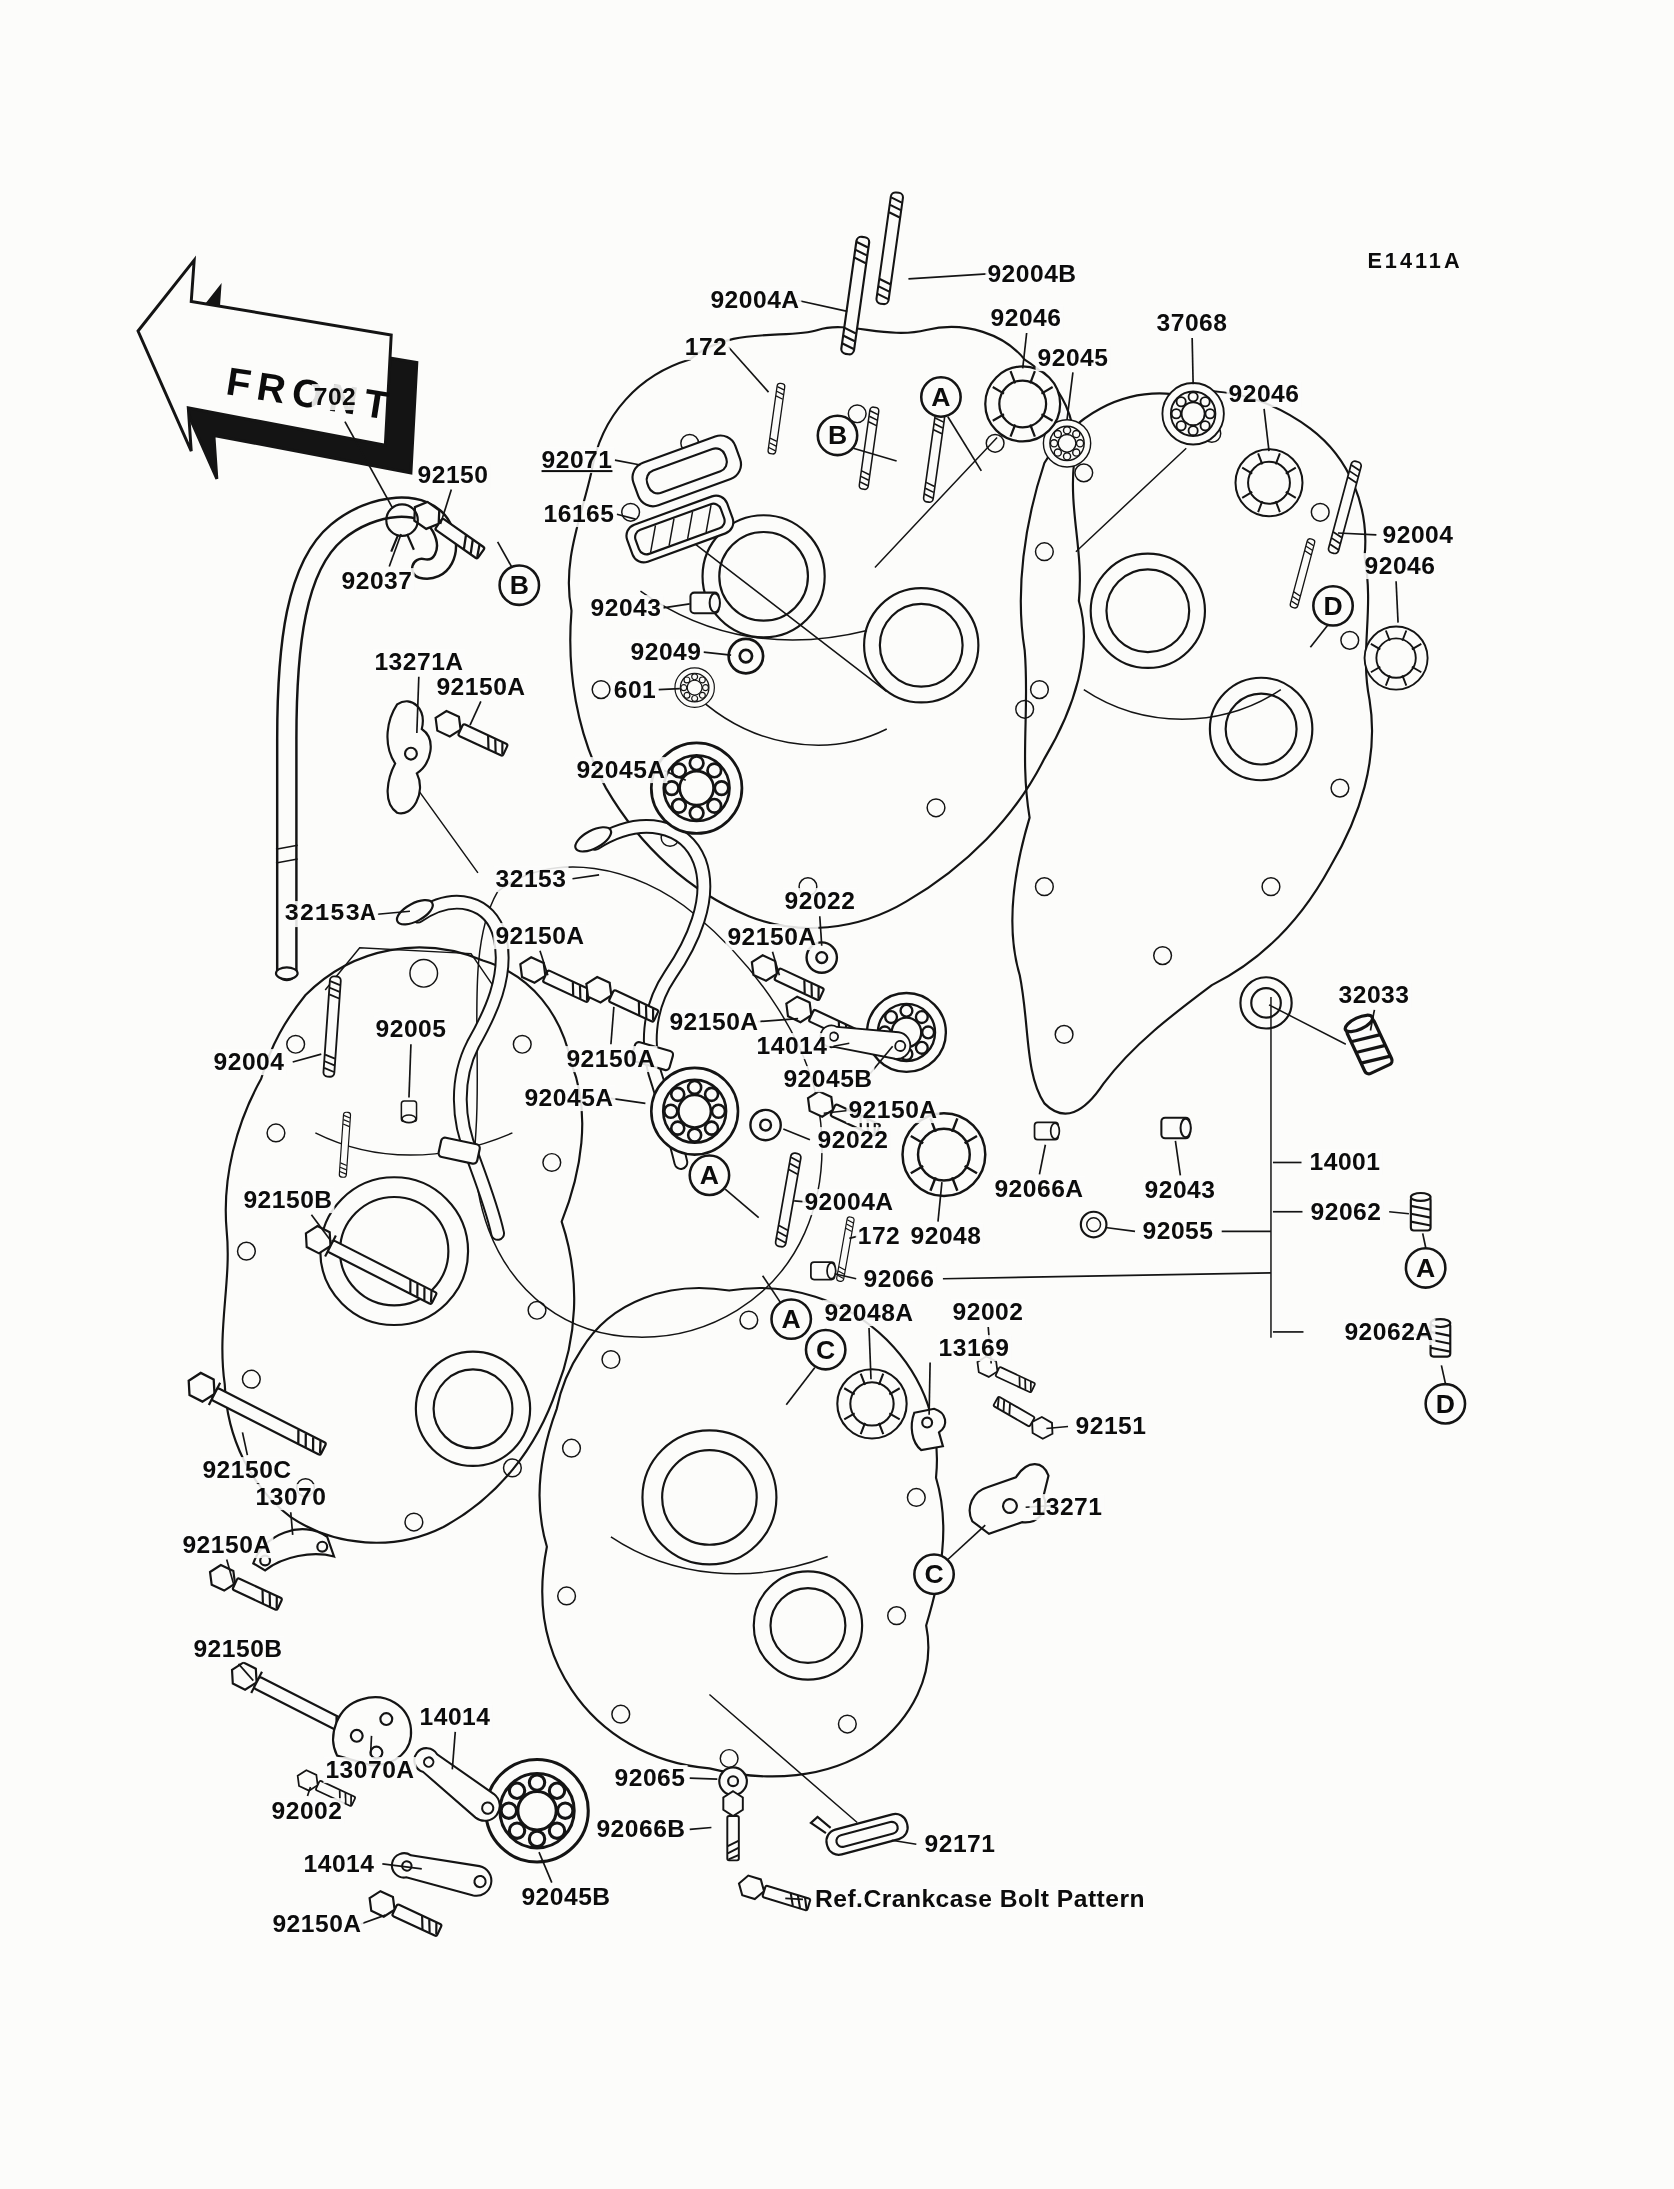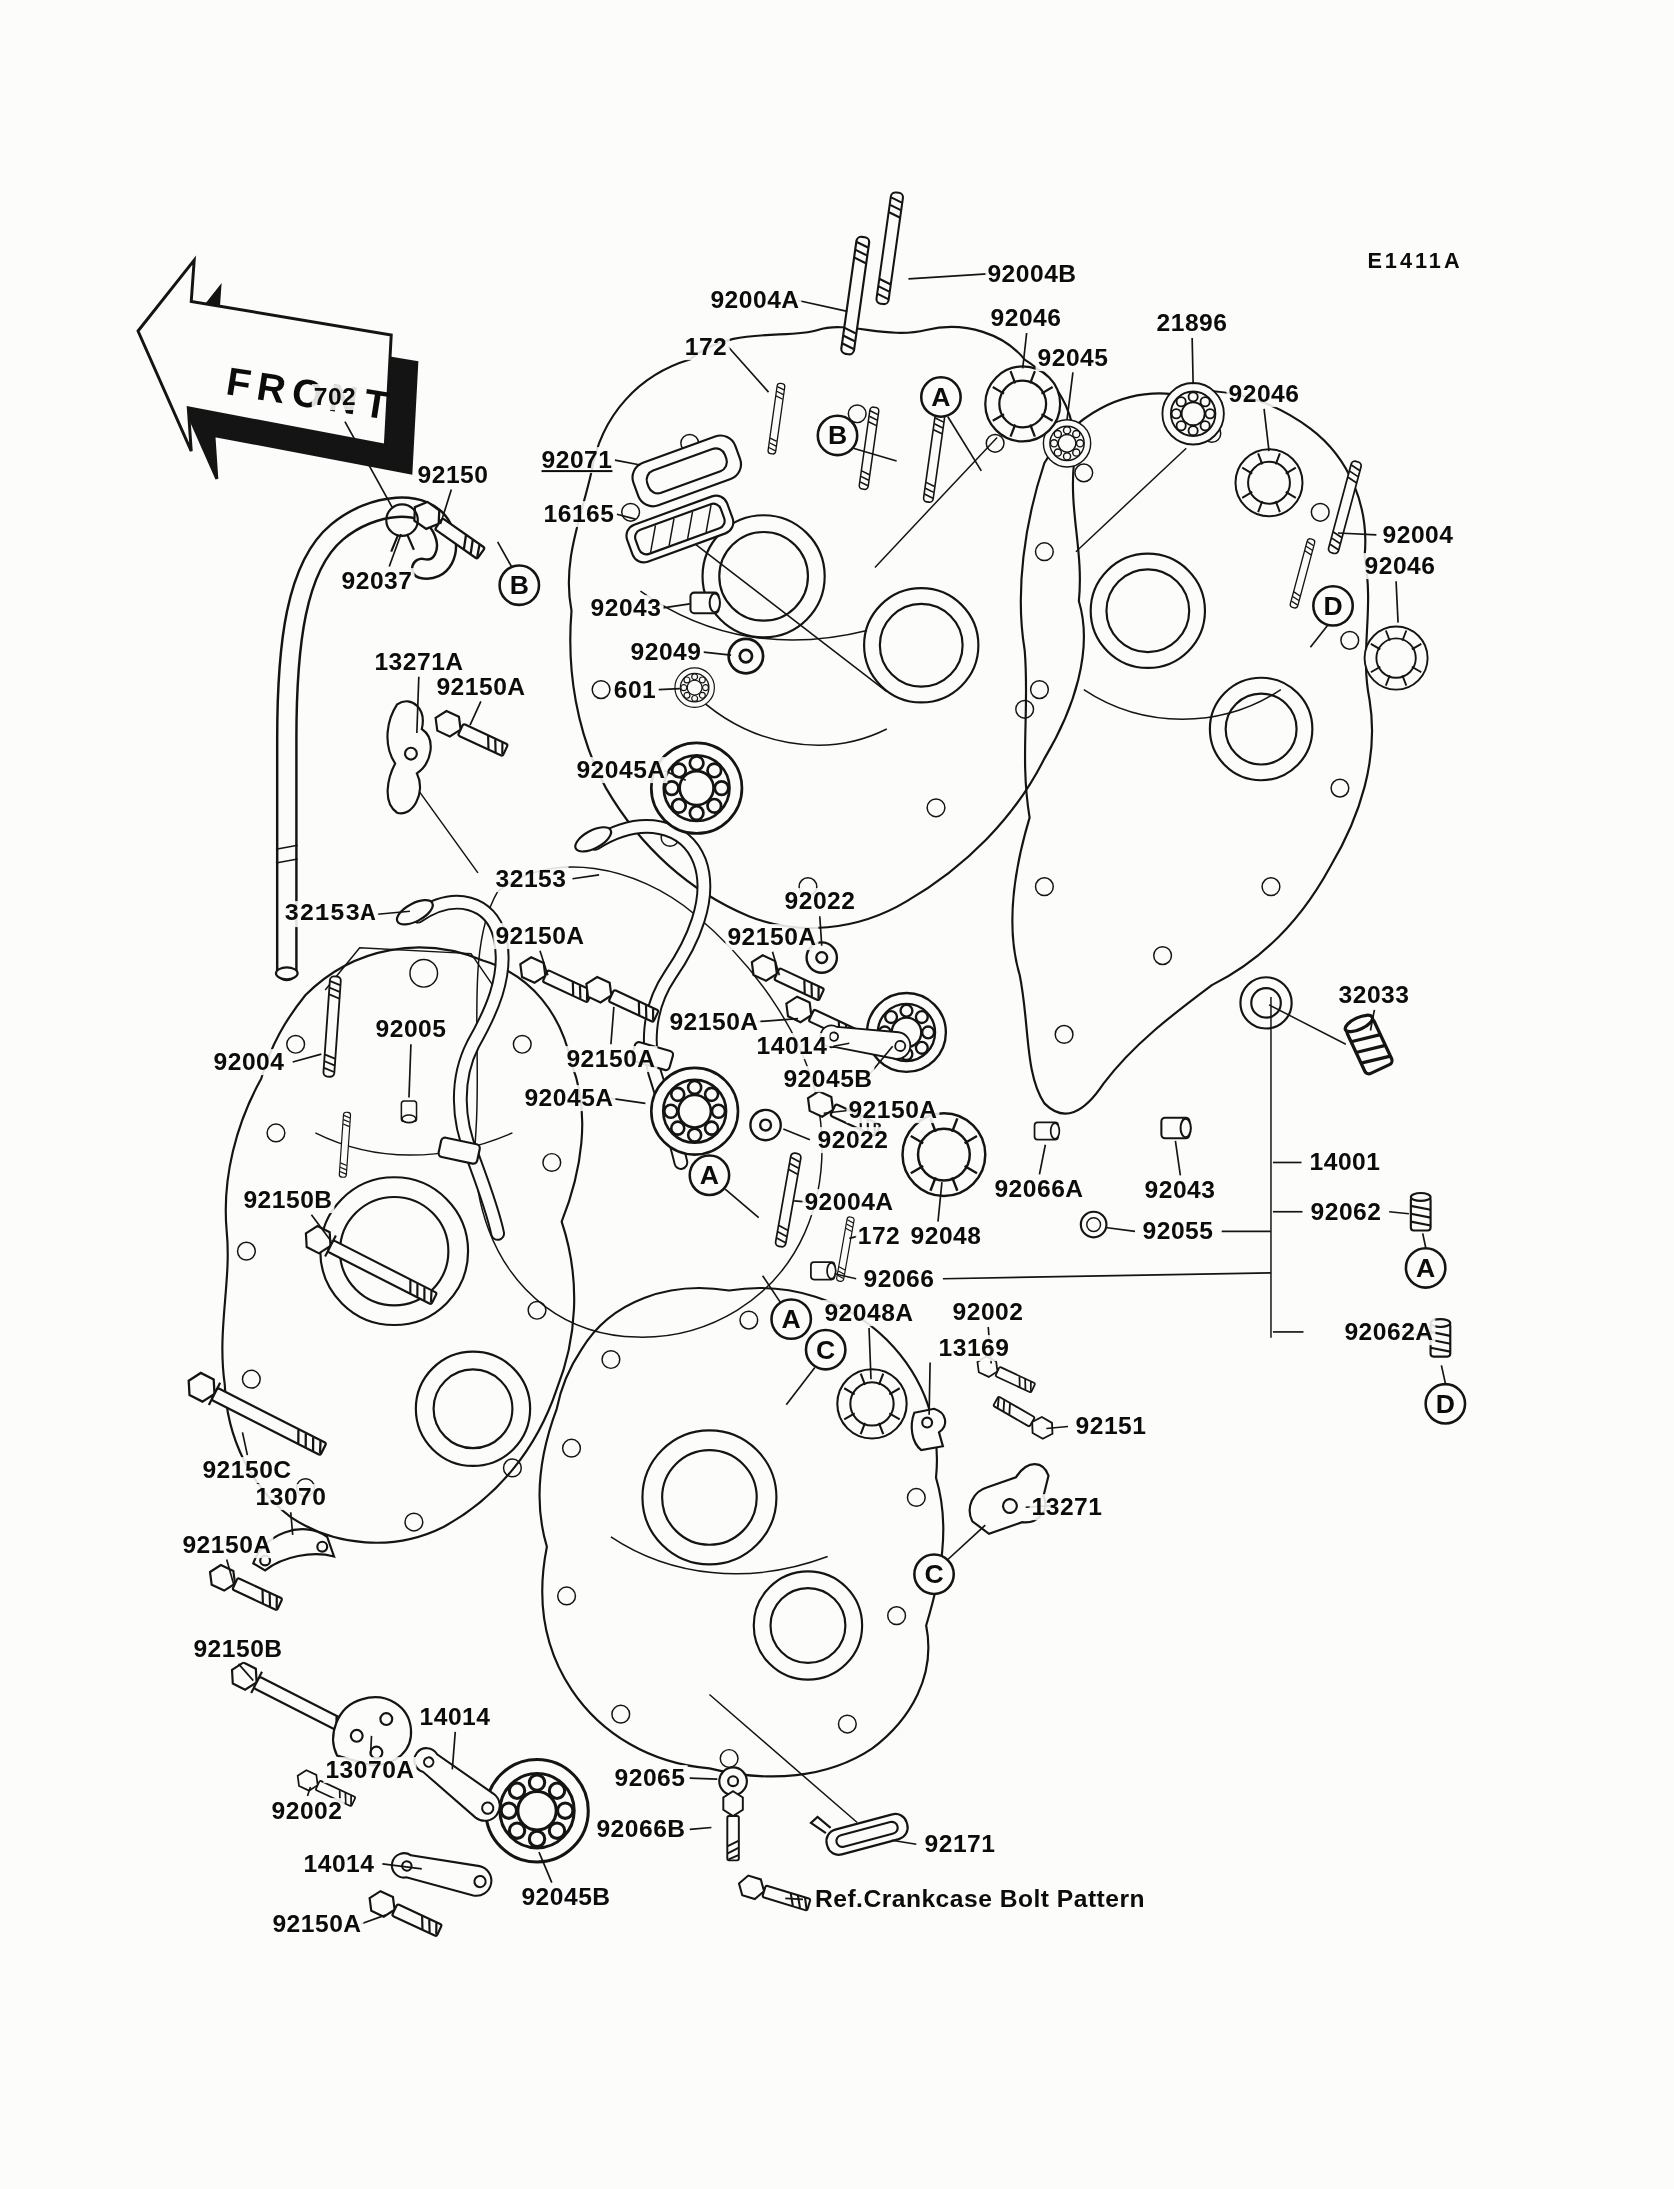--- a/index.html
+++ b/index.html
@@ -454,21 +454,21 @@
       <div class="part-label" style="left: 577px; top: 460px; text-decoration: underline;">92071</div>
       <div class="part-label" style="left: 579px; top: 514px;">16165</div>
       <div class="part-label" style="left: 626px; top: 608px;">92043</div>
       <div class="part-label" style="left: 666px; top: 652px;">92049</div>
       <div class="part-label" style="left: 635px; top: 690px;">601</div>
       <div class="part-label" style="left: 755px; top: 300px;">92004A</div>
       <div class="part-label" style="left: 706px; top: 347px;">172</div>
       <div class="part-label" style="left: 1032px; top: 274px;">92004B</div>
       <div class="part-label" style="left: 1026px; top: 318px;">92046</div>
       <div class="part-label" style="left: 1073px; top: 358px; text-align: center;">92045</div>
-      <div class="part-label" style="left: 1192px; top: 323px;">21896</div>
+      <div class="part-label" style="left: 1192px; top: 323px;">37068</div>
       <div class="part-label" style="left: 1264px; top: 394px;">92046</div>
       <div class="part-label" style="left: 1418px; top: 535px;">92004</div>
       <div class="part-label" style="left: 1400px; top: 566px;">92046</div>
       <div class="part-label" style="left: 419px; top: 662px;">13271A</div>
       <div class="part-label" style="left: 481px; top: 687px;">92150A</div>
       <div class="part-label" style="left: 621px; top: 770px;">92045A</div>
       <div class="part-label" style="left: 531px; top: 879px;">32153</div>
       <div class="part-label" style="left: 330px; top: 914px; font-family: Liberation Mono, monospace;">32153A</div>
       <div class="part-label" style="left: 820px; top: 901px;">92022</div>
       <div class="part-label" style="left: 540px; top: 936px;">92150A</div>

